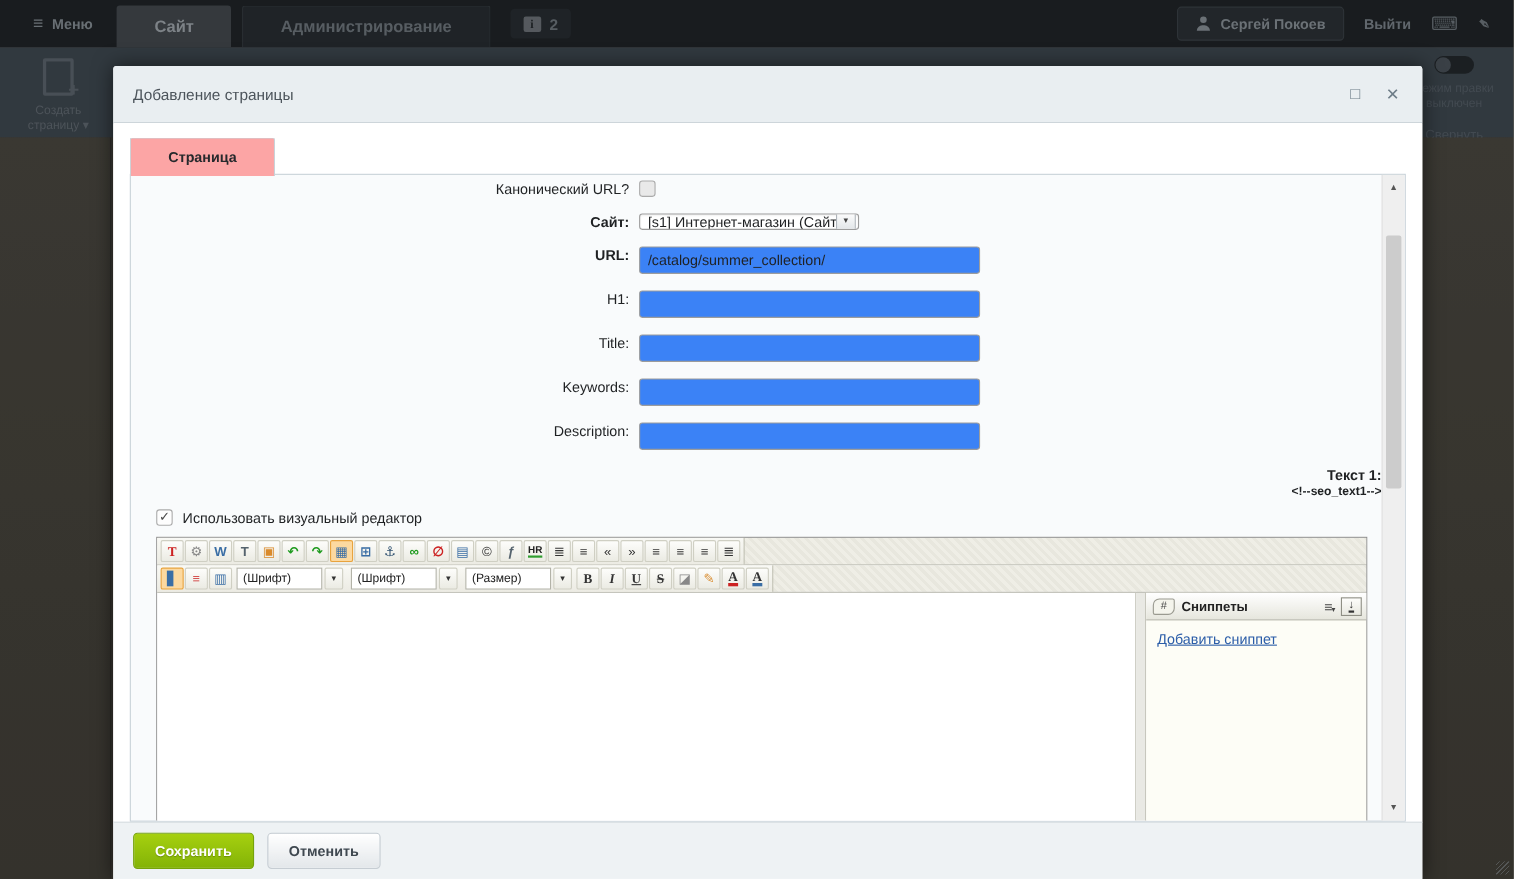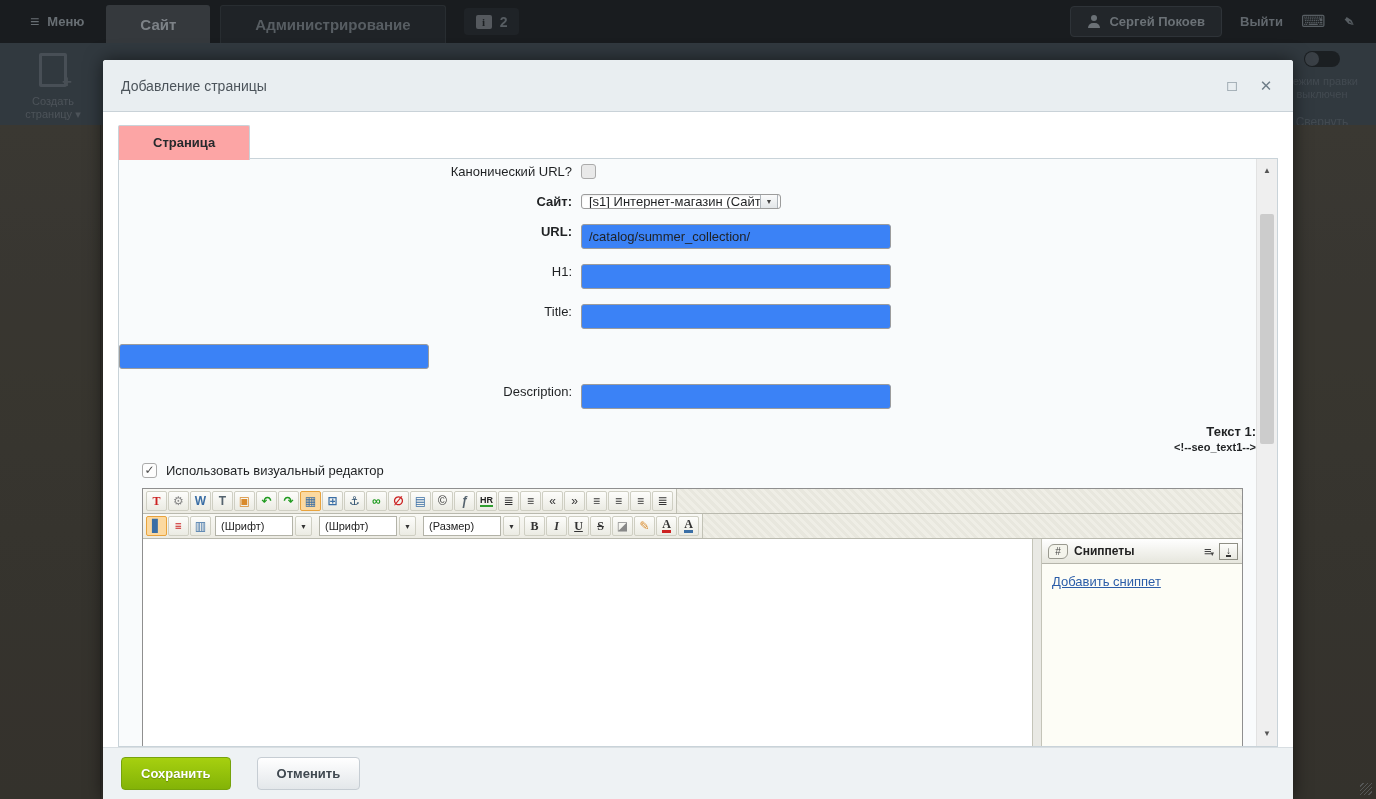--- a/index.html
+++ b/index.html
@@ -132,21 +132,21 @@
   .sn-link { font-size:13px; color:#2b5da8; text-decoration:underline; cursor:pointer; }
 
   
   .vscroll { position:absolute; top:0; right:0; width:21px; height:100%; background:#efefef; border-left:1px solid #e2e2e2; }
   .vs-up,.vs-down { position:absolute; left:0; width:100%; height:20px; text-align:center; font-size:8px; color:#555;
     cursor:pointer; line-height:20px; }
   .vs-up { top:2px; } .vs-down { bottom:2px; }
   .vs-thumb { position:absolute; left:3px; top:55px; width:14px; height:230px; background:#ccc; border-radius:2px; cursor:grab; }
 
   .m-foot { height:52px; background:#eef2f4; border-top:1px solid #d8dee2; display:flex; align-items:center;
-    gap:26px; padding:0 18px; }
+    gap:12px; padding:0 18px; }
   .btn { font-size:13px; font-weight:bold; padding:8px 19px; border-radius:4px; cursor:pointer; }
   .btn.save { color:#fff; background:linear-gradient(#a6d00f,#83b307); border:1px solid #76a30b;
     text-shadow:0 1px 1px rgba(0,0,0,.25); }
   .btn.cancel { color:#3f4850; background:linear-gradient(#ffffff,#e3e7ea); border:1px solid #c6cdd3; }
 </style>
 </head>
 <body>
 
 <div class="screen">
 
@@ -232,20 +232,21 @@
             <label class="flabel">H1:</label>
             <input class="tin" value="" style="">
           </div>
 
           <div class="frow">
             <label class="flabel">Title:</label>
             <input class="tin" value="" style="">
           </div>
 
           <div class="frow">
+            <label class="flabel">Keywords:</label>
             <input class="tin" value="" style="">
           </div>
 
           <div class="frow">
             <label class="flabel">Description:</label>
             <input class="tin" value="" style="">
           </div>
 
           <div class="text1">
             <div class="t1">Текст 1:</div>

